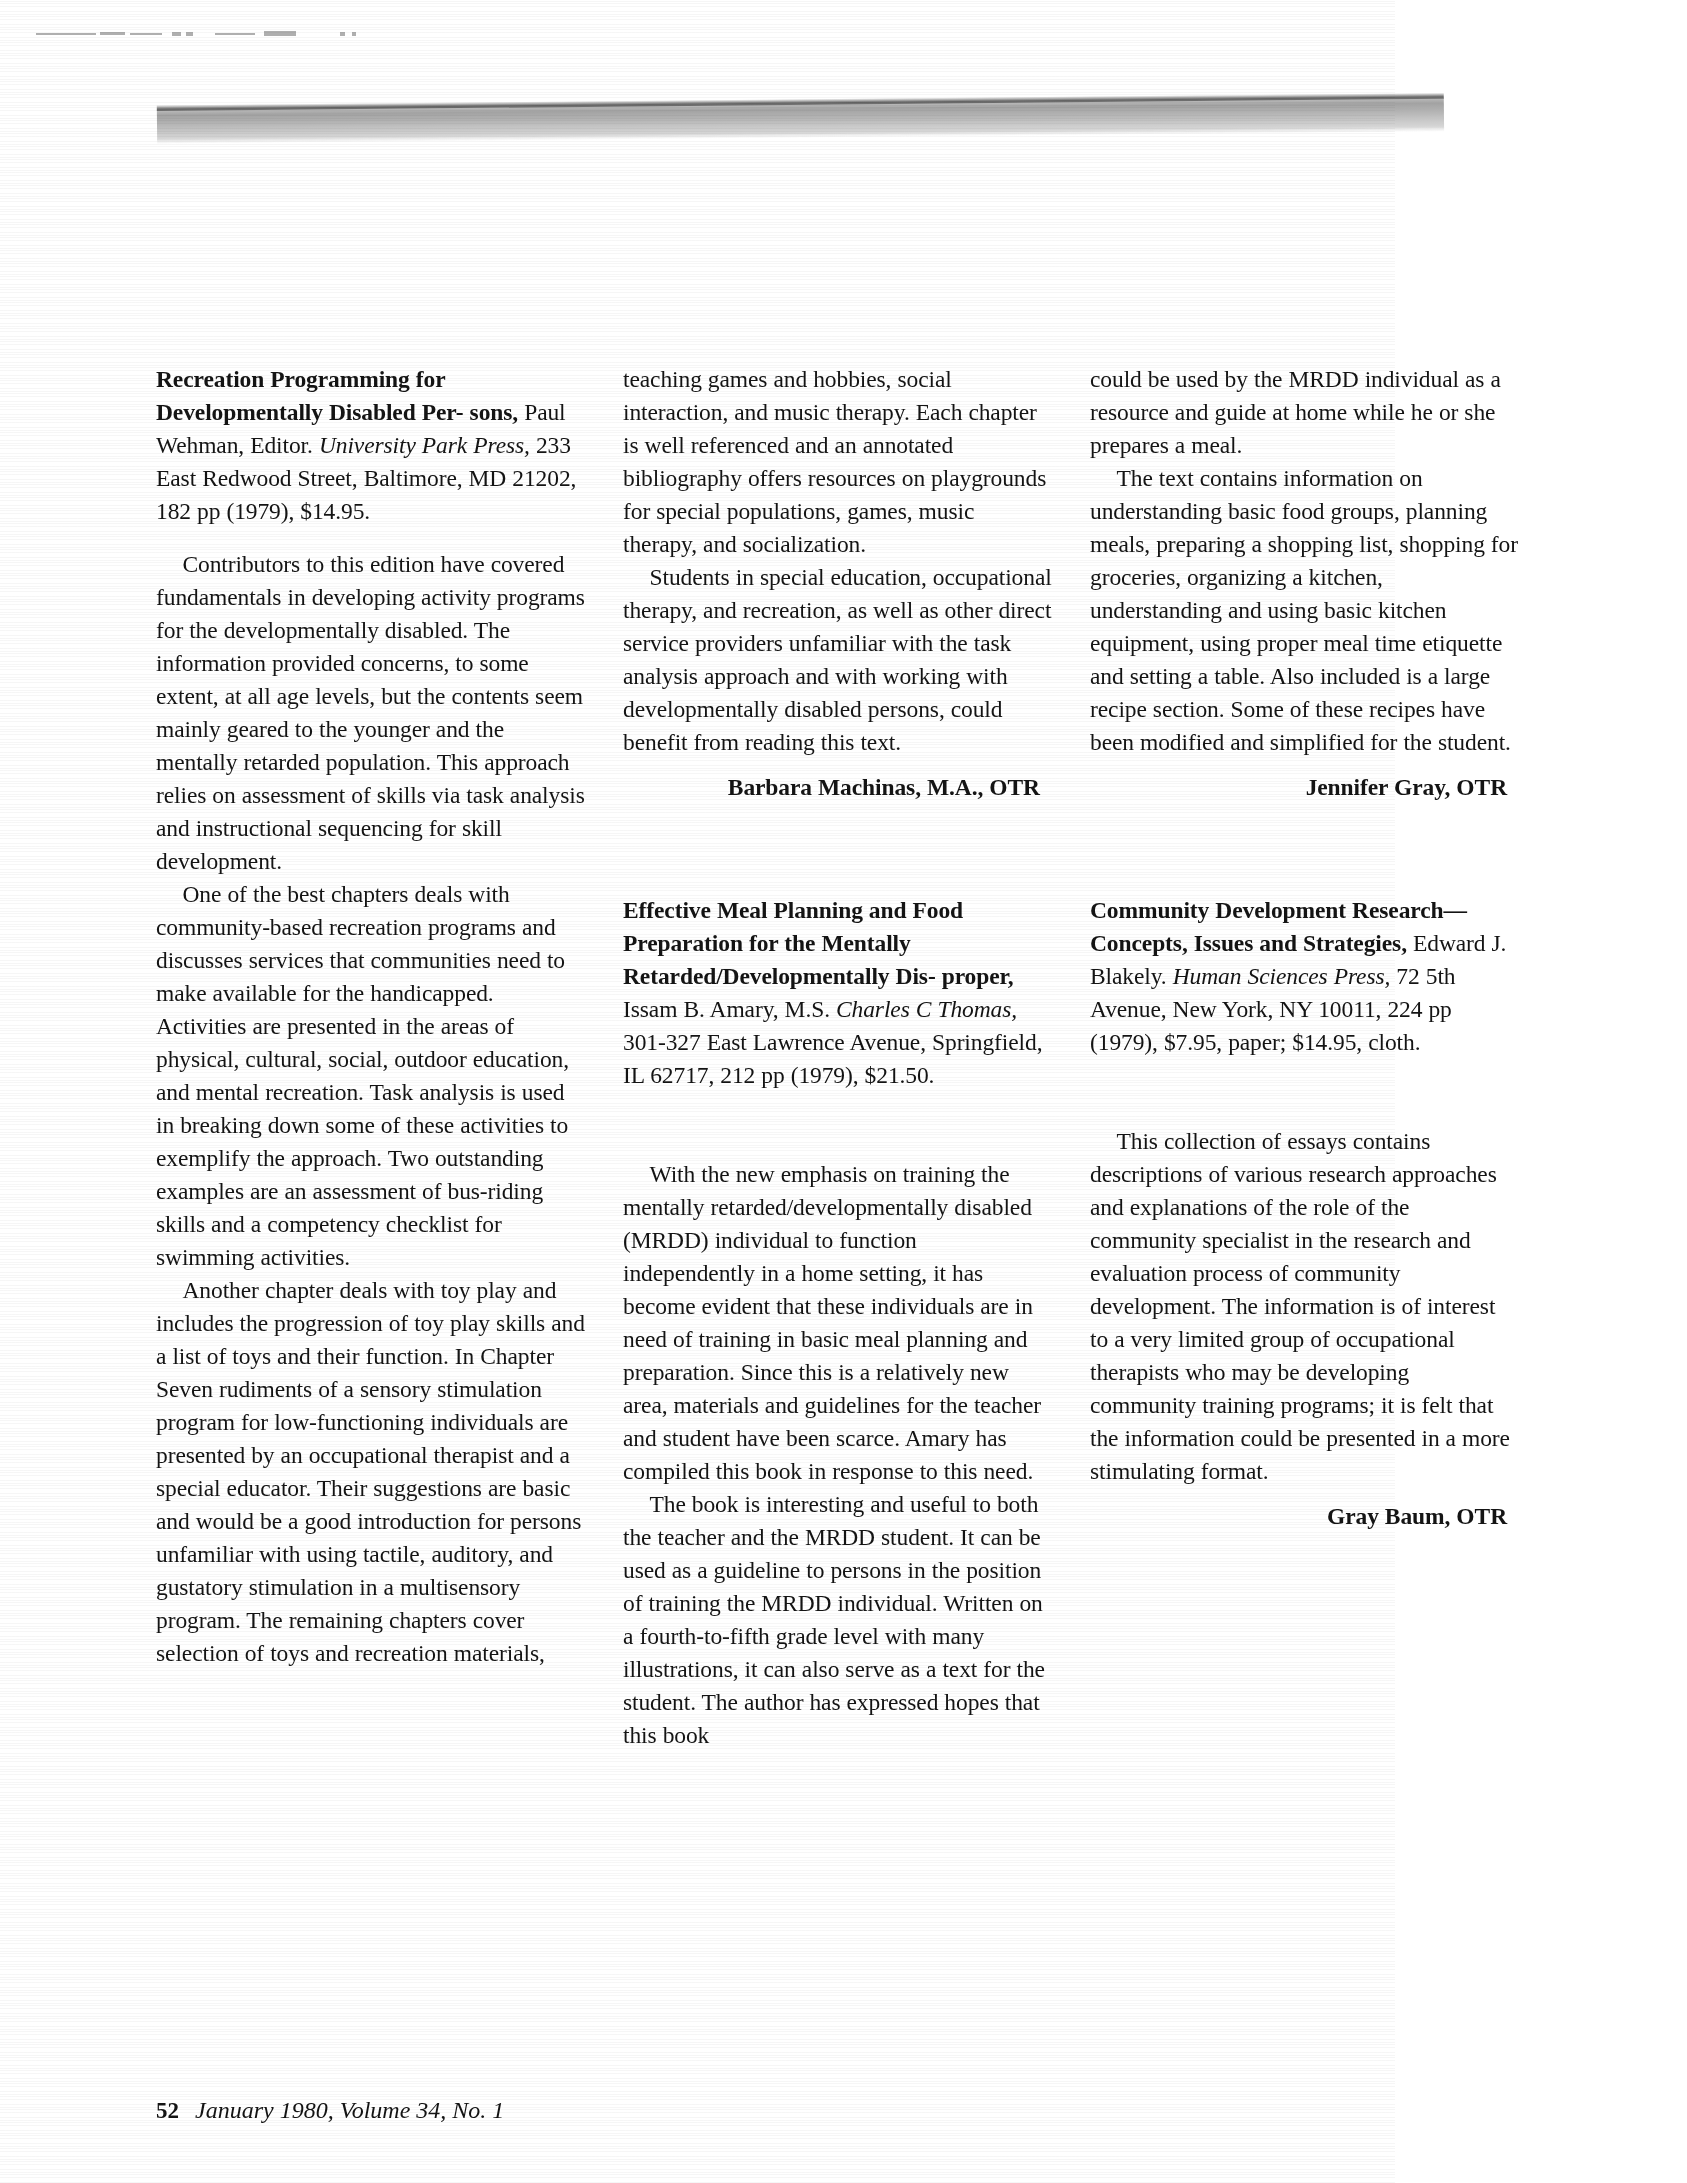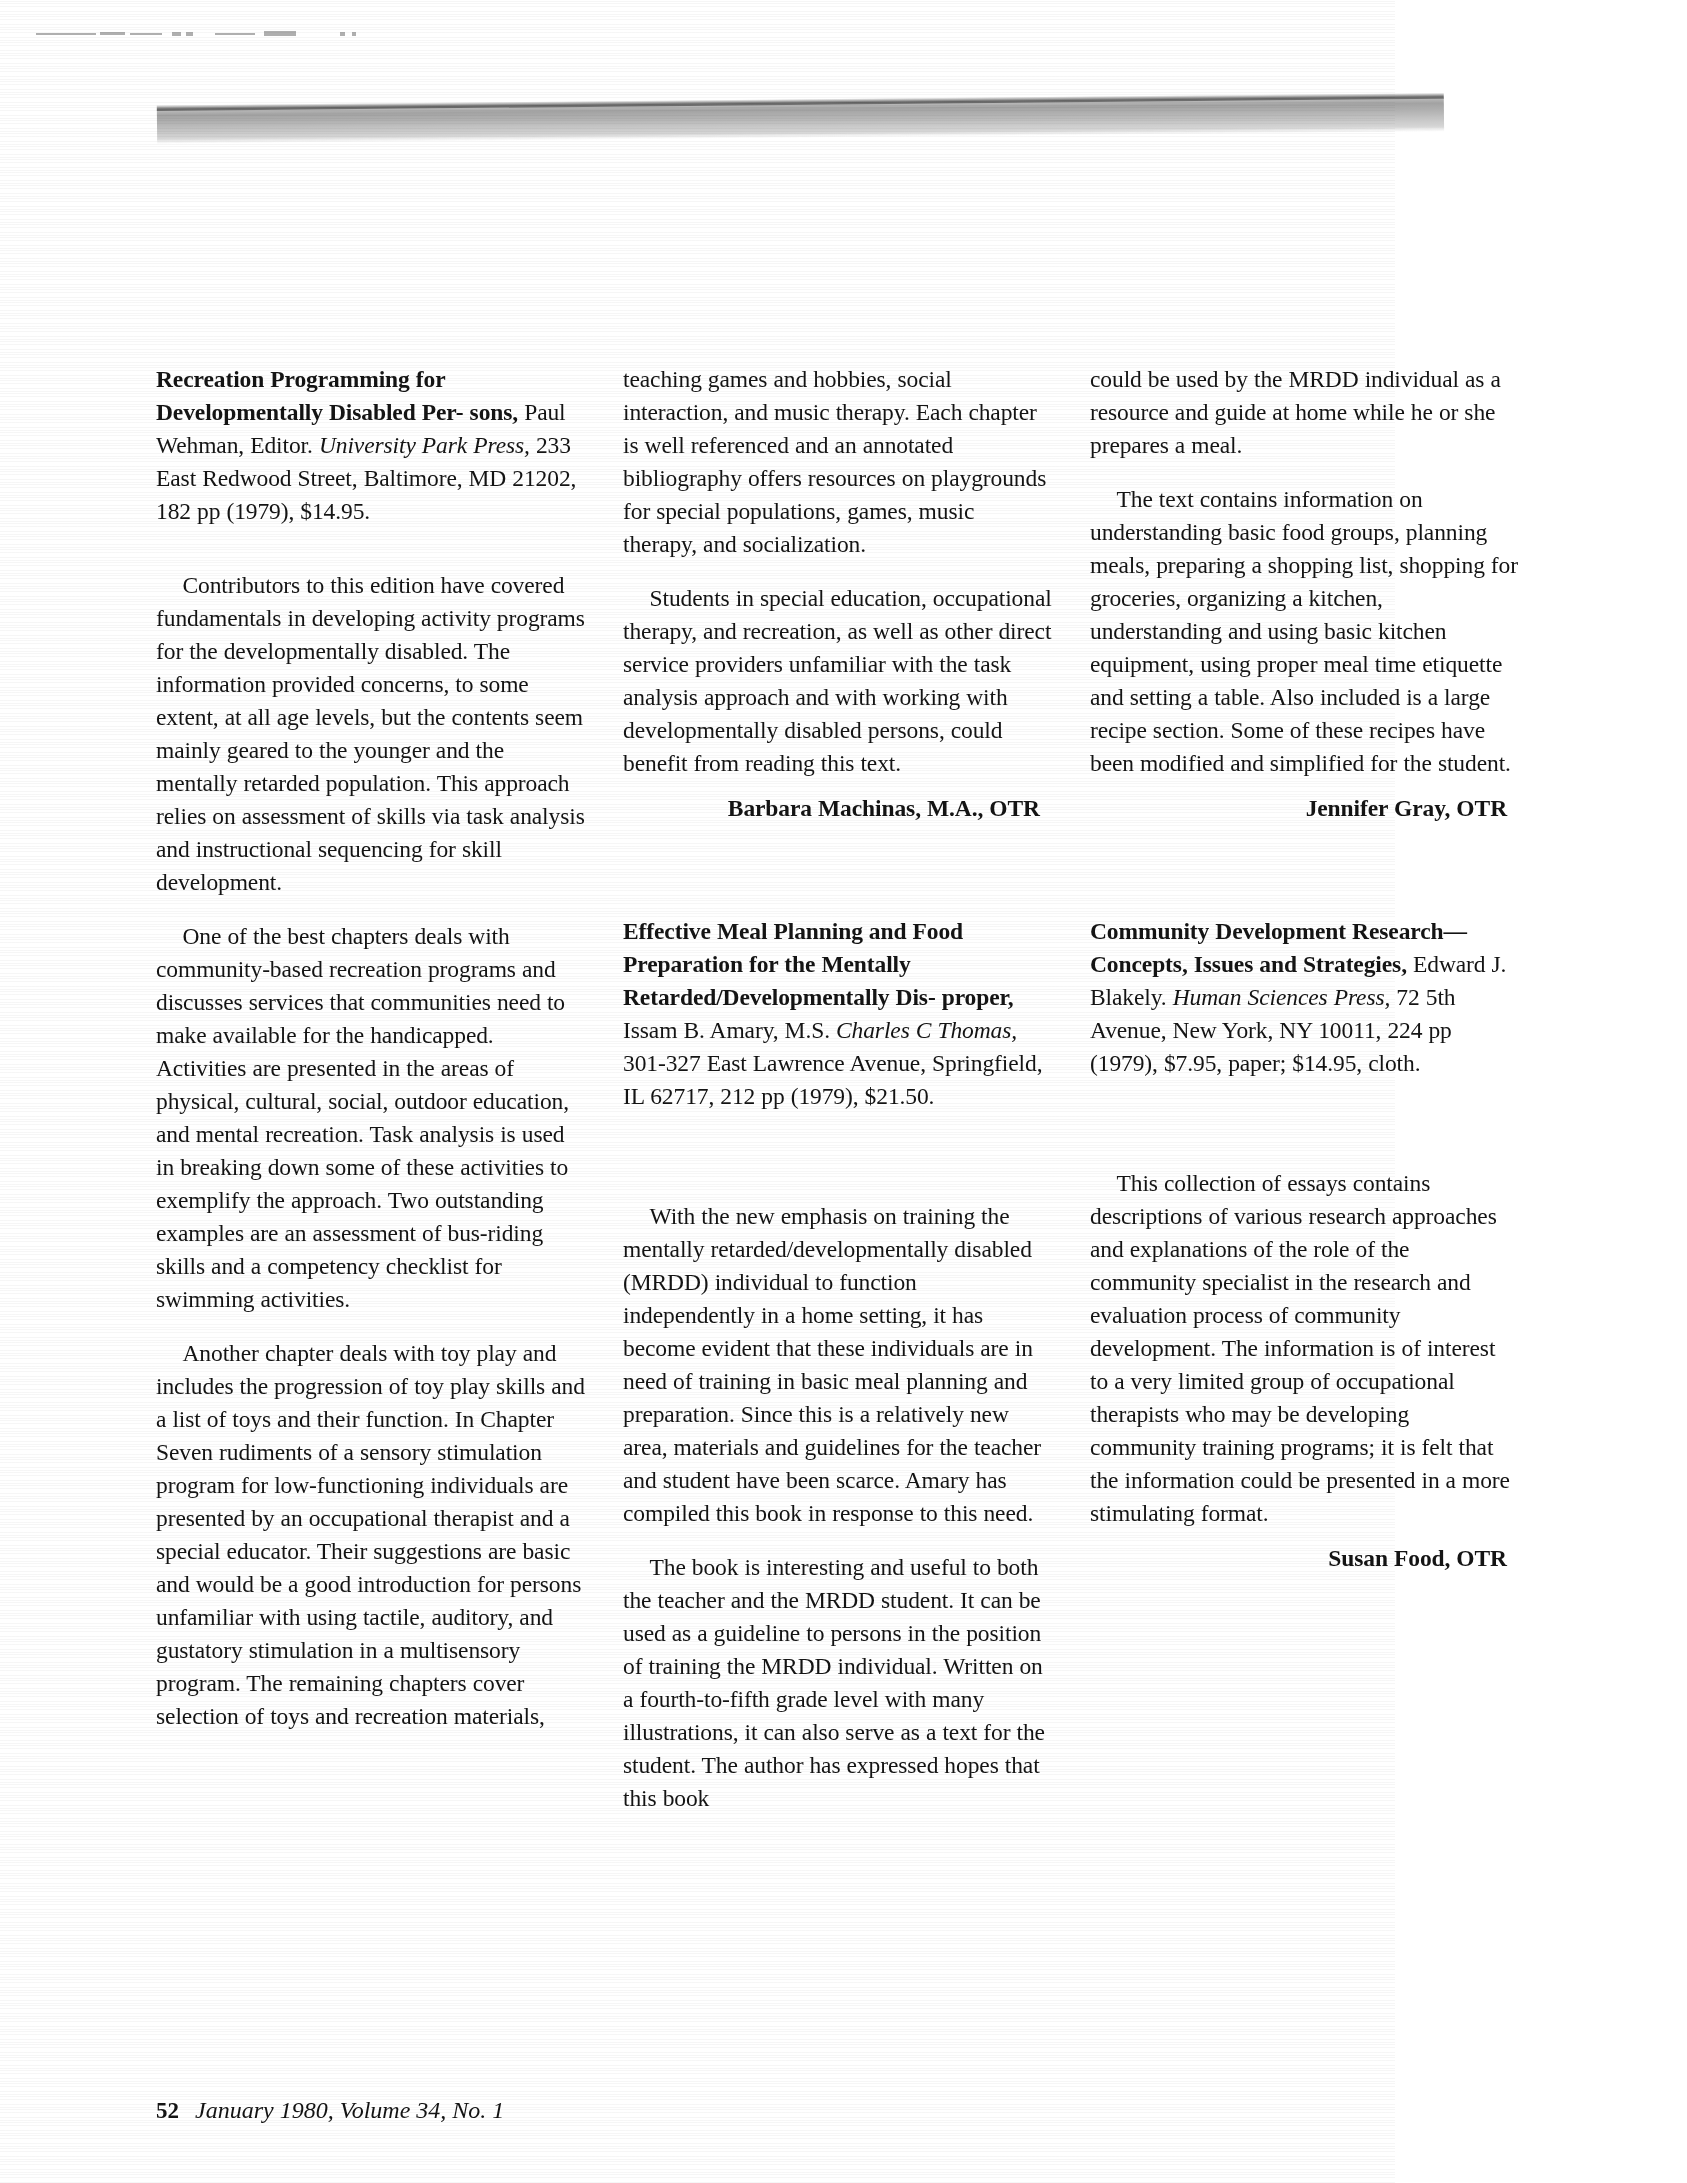--- a/index.html
+++ b/index.html
@@ -80,21 +80,21 @@
   }
 
   p {
     margin: 0;
     font-size: 23.5px;
     line-height: 33px;
     text-align: left;
     letter-spacing: -0.1px;
     word-spacing: 0.3px;
   }
-  p.indent { text-indent: 26.5px; margin-top: 21px; }
+  p.indent { text-indent: 26.5px; }
   p.head   { text-indent: 0; }
 
   .b { font-weight: bold; }
   .i { font-style: italic; }
 
   .byline {
     margin: 12px;
     font-size: 23.5px;
     line-height: 33px;
     font-weight: bold;
@@ -196,21 +196,21 @@
 
       <div class="gap-xl"></div>
 
       <p class="head"><span class="b">Community Development</span>
         <span class="b">Research—Concepts, Issues and</span>
         <span class="b">Strategies,</span><span> Edward J. Blakely. </span><span class="i">Human Sciences Press,</span><span> 72 5th Avenue, New York, NY 10011, 224 pp (1979), $7.95, paper; $14.95, cloth.</span></p>
 
       <div class="gap-lg"></div>
 
       <p class="indent">This collection of essays contains descriptions of various research approaches and explanations of the role of the community specialist in the research and evaluation process of community development. The information is of interest to a very limited group of occupational therapists who may be developing community training programs; it is felt that the information could be presented in a more stimulating format.</p>
-      <p class="byline">Susan Food, OTR</p>
+      <p class="byline">Gray Baum, OTR</p>
 
     </div>
 
   </div>
 
   <div class="footer">
     <span class="pageno">52</span><span class="issue">January 1980, Volume 34, No. 1</span>
   </div>
 
   <div class="grain"></div>

